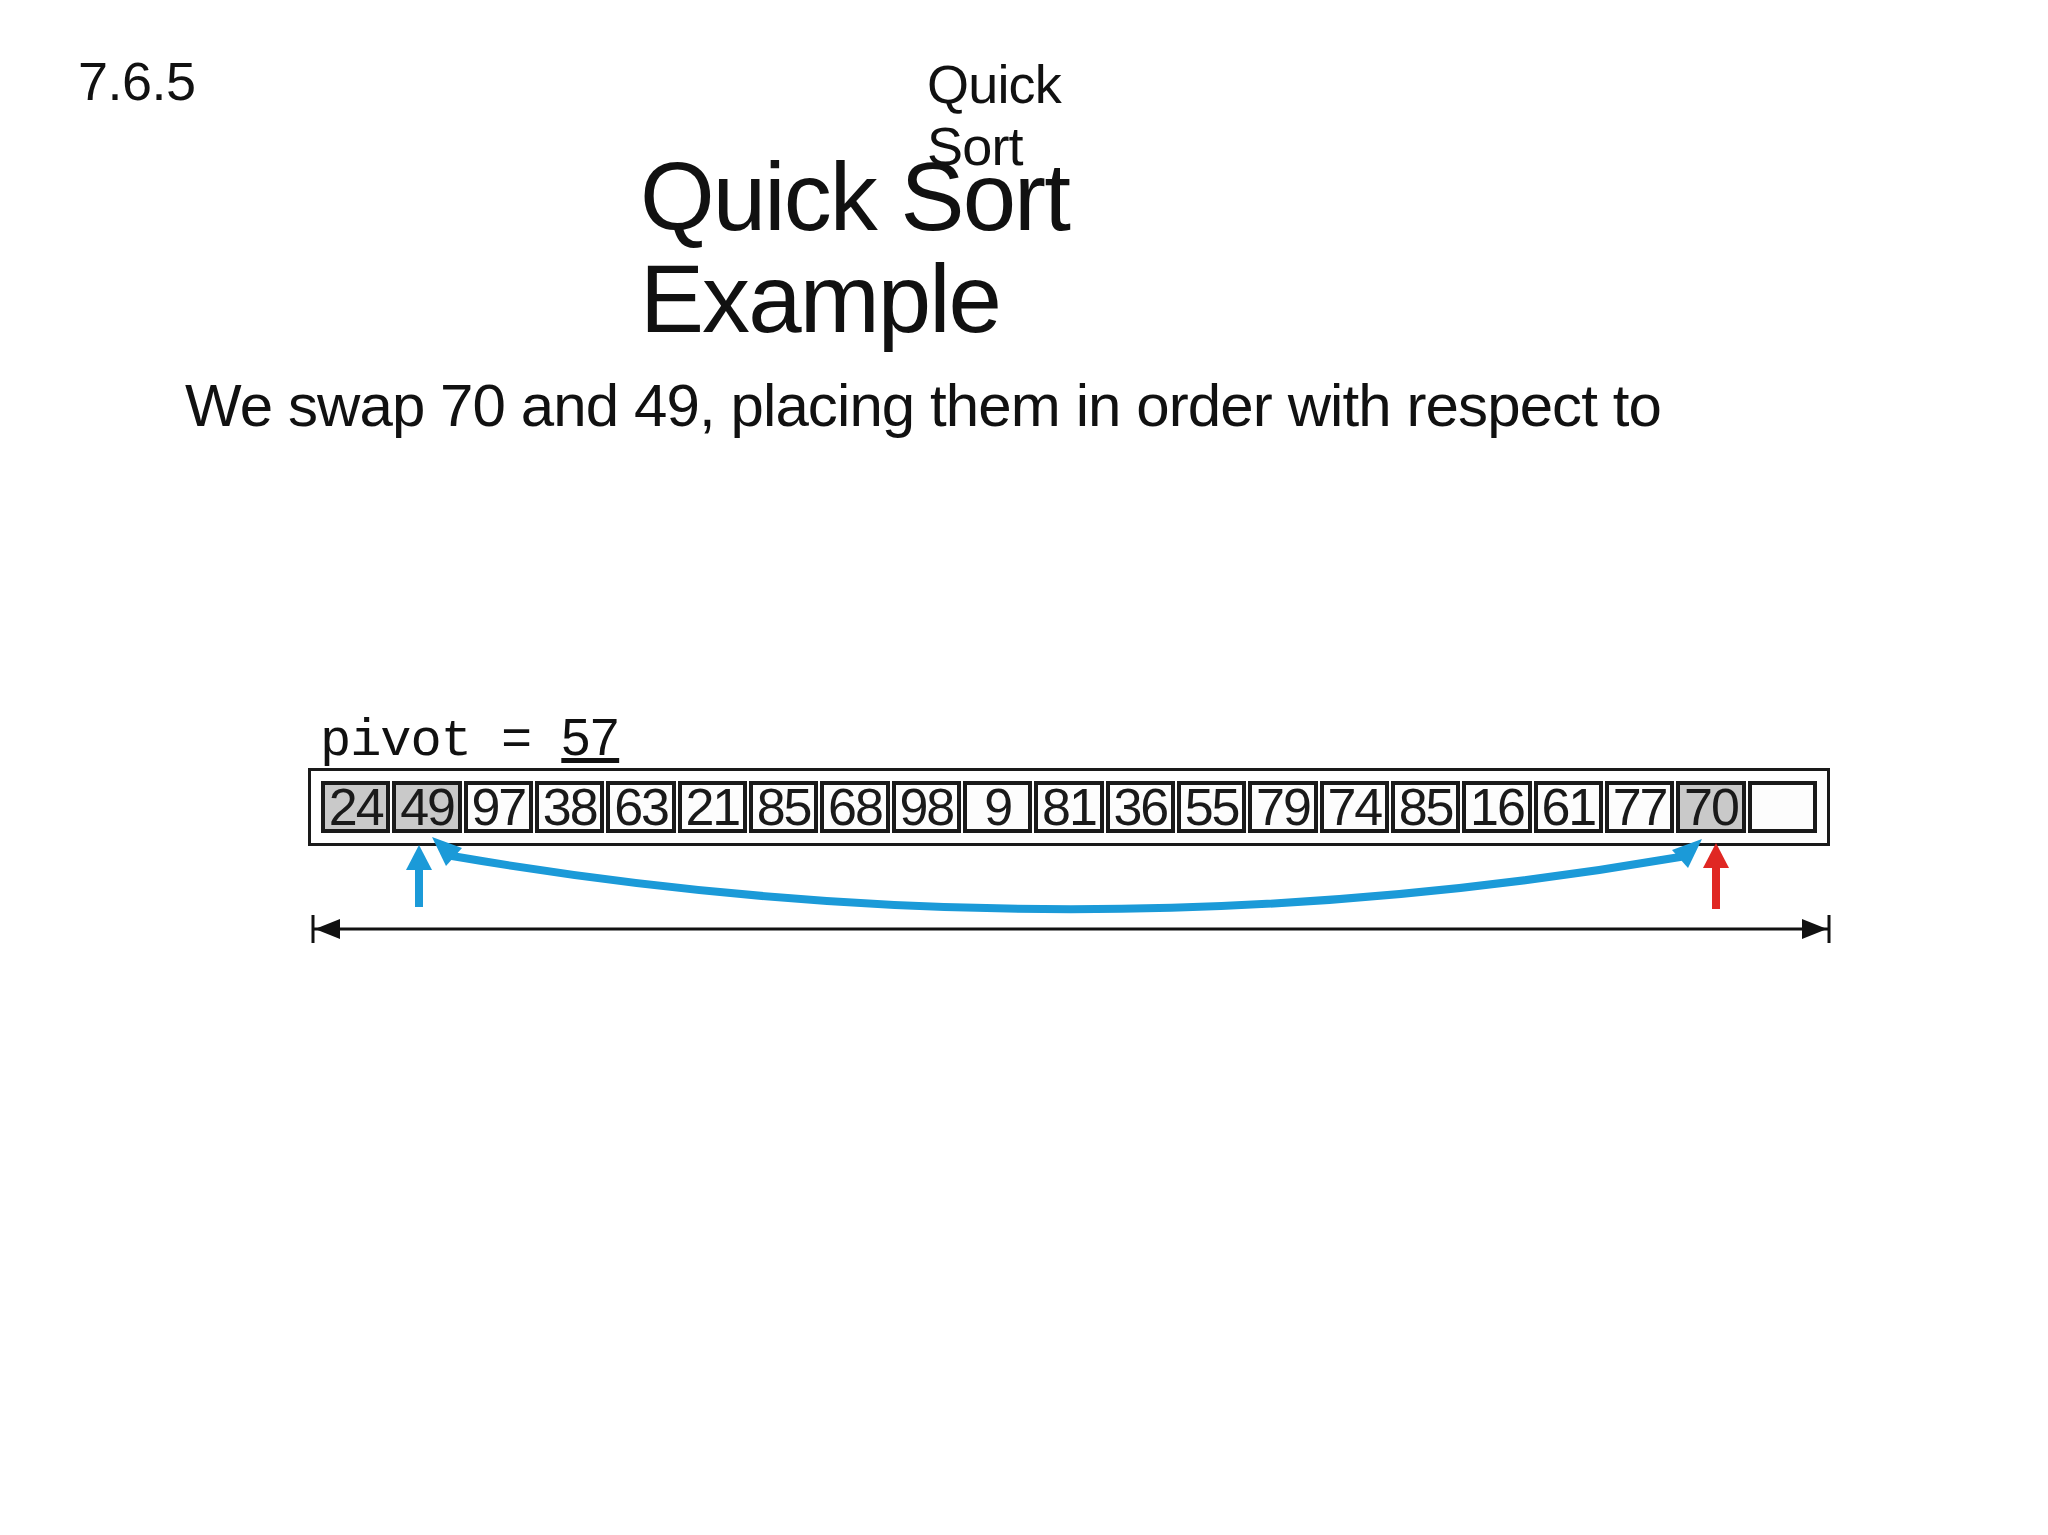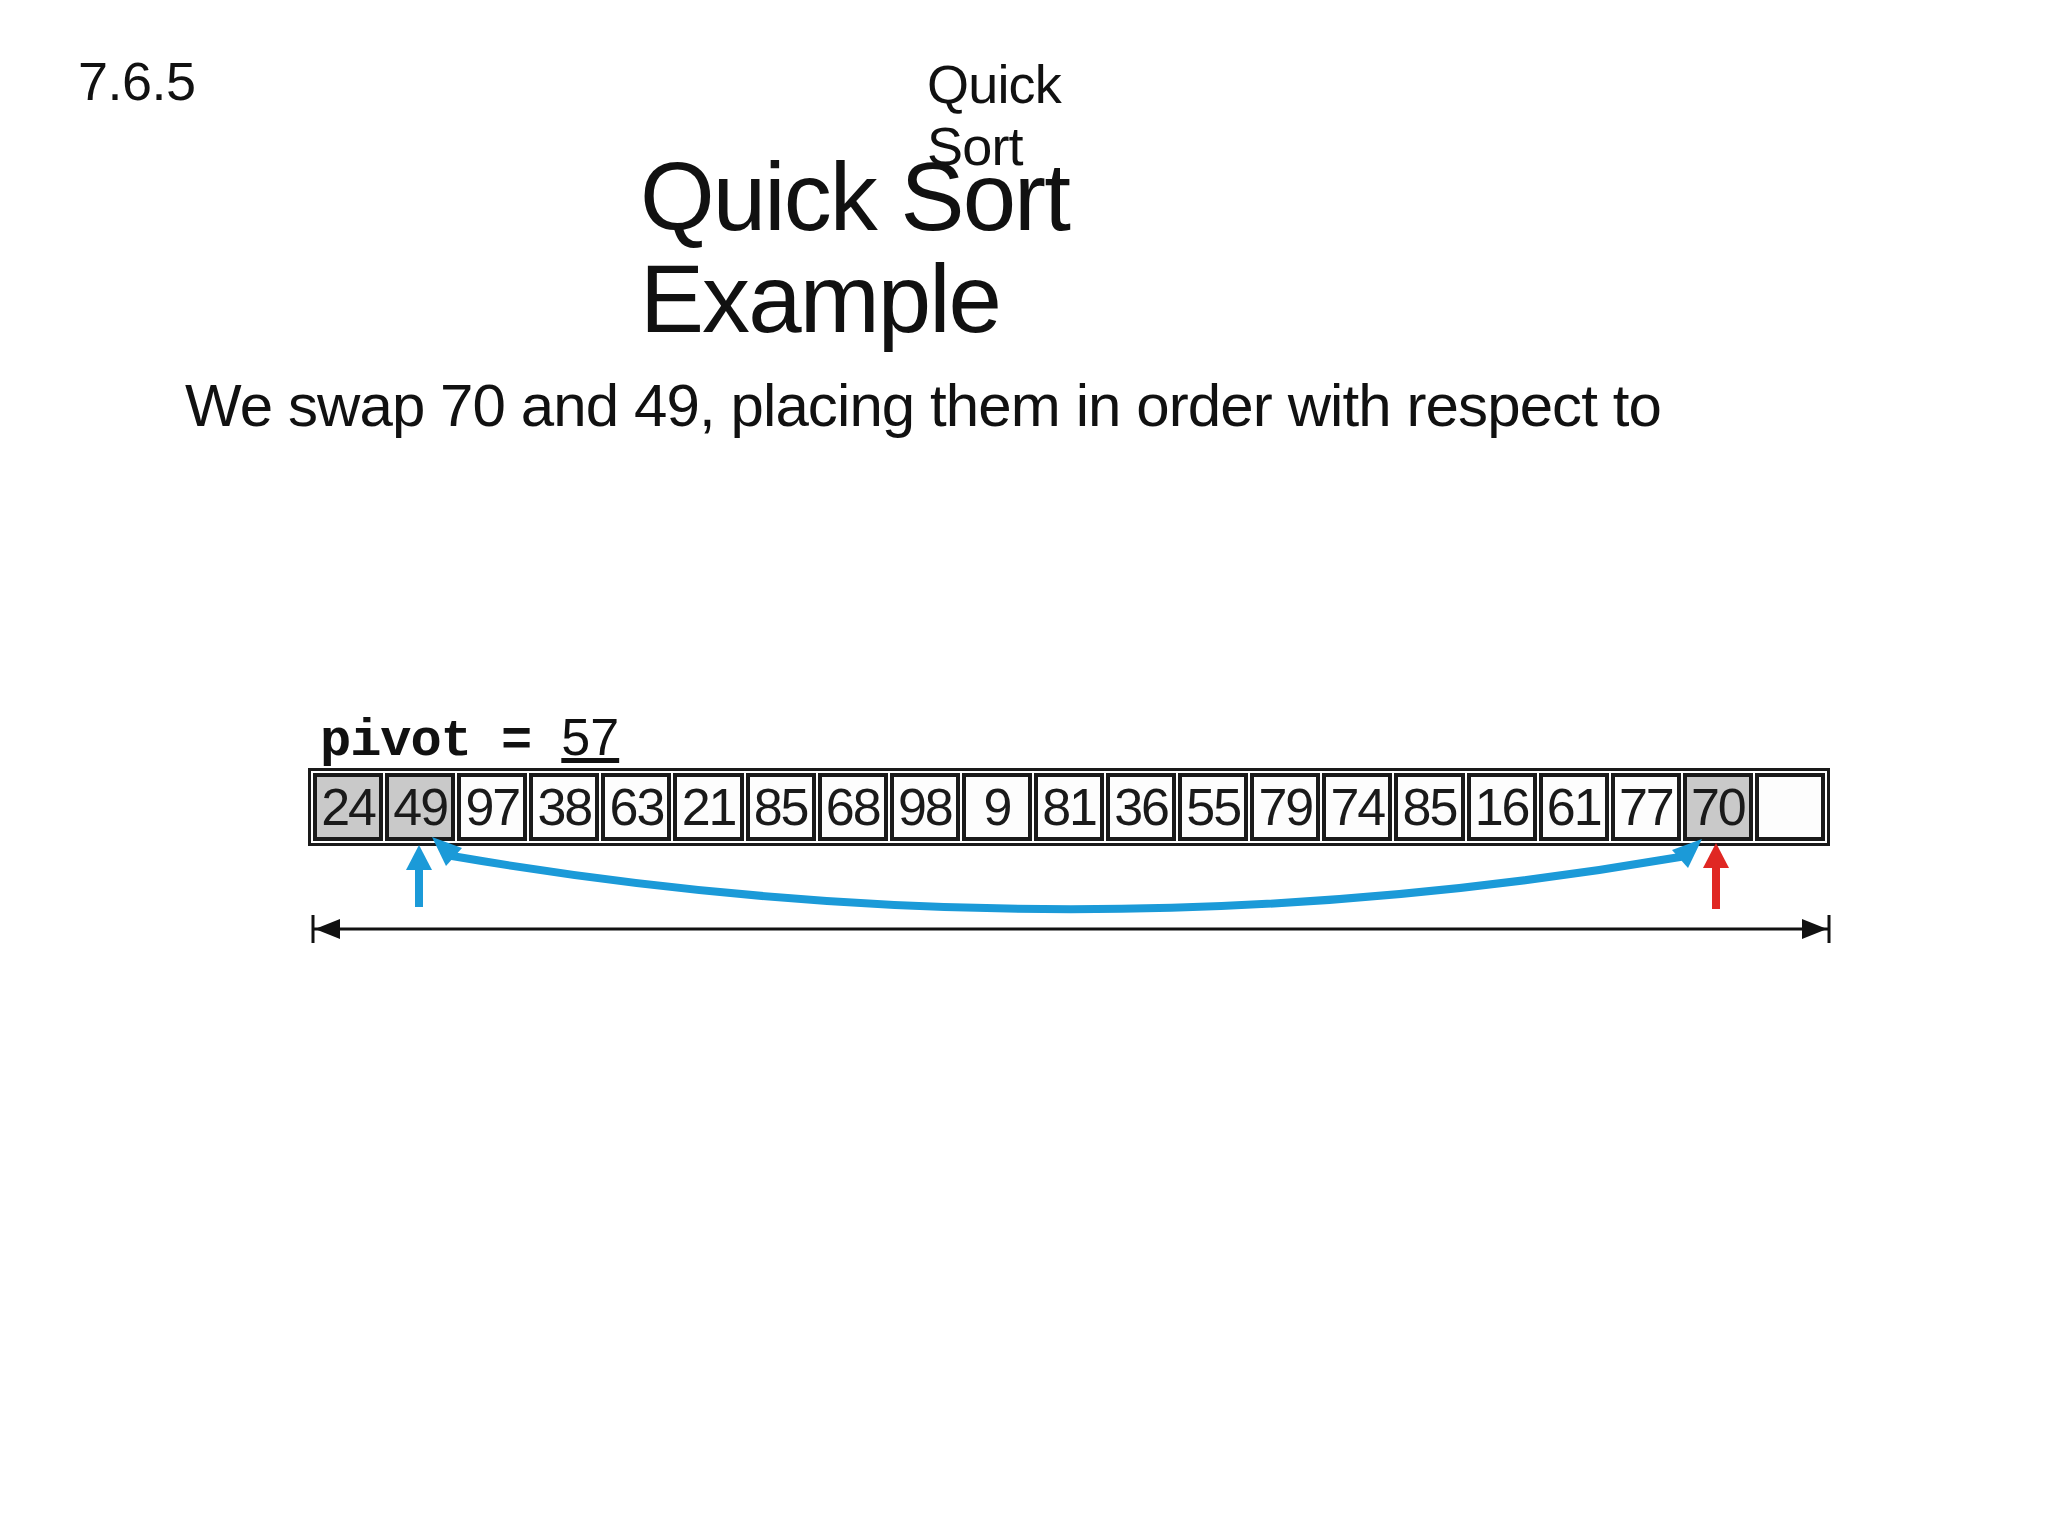--- a/index.html
+++ b/index.html
@@ -35,32 +35,32 @@
     letter-spacing:-0.015em;
     white-space:nowrap;
   }
   .pivot {
     left:320px; top:706px;
     font-size:52px; line-height:1.2;
     white-space:pre;
   }
   .pivot .mono {
     font-family:"Liberation Mono", monospace;
-    font-weight:bold;
+    font-weight:normal;
     letter-spacing:-0.02em;
   }
   .pivot .sans { font-family:"Liberation Sans", sans-serif;text-decoration:underline; }
   .array {
     left:308px; top:768px;
     width:1522px; height:78px;
     box-sizing:border-box;
     border:3px solid var(--ink, #1a1a1a);
     background:#ffffff;
     display:flex;
-    padding:2px;
+    padding:10px;
     gap:2px;
   }
   .cell {
     flex:1 1 0;
     box-sizing:border-box;
     border:4px solid var(--ink, #1a1a1a);
     background:#fdfdfd;
     display:flex; align-items:center; justify-content:center;
     font-size:52px;
     letter-spacing:-0.04em;

